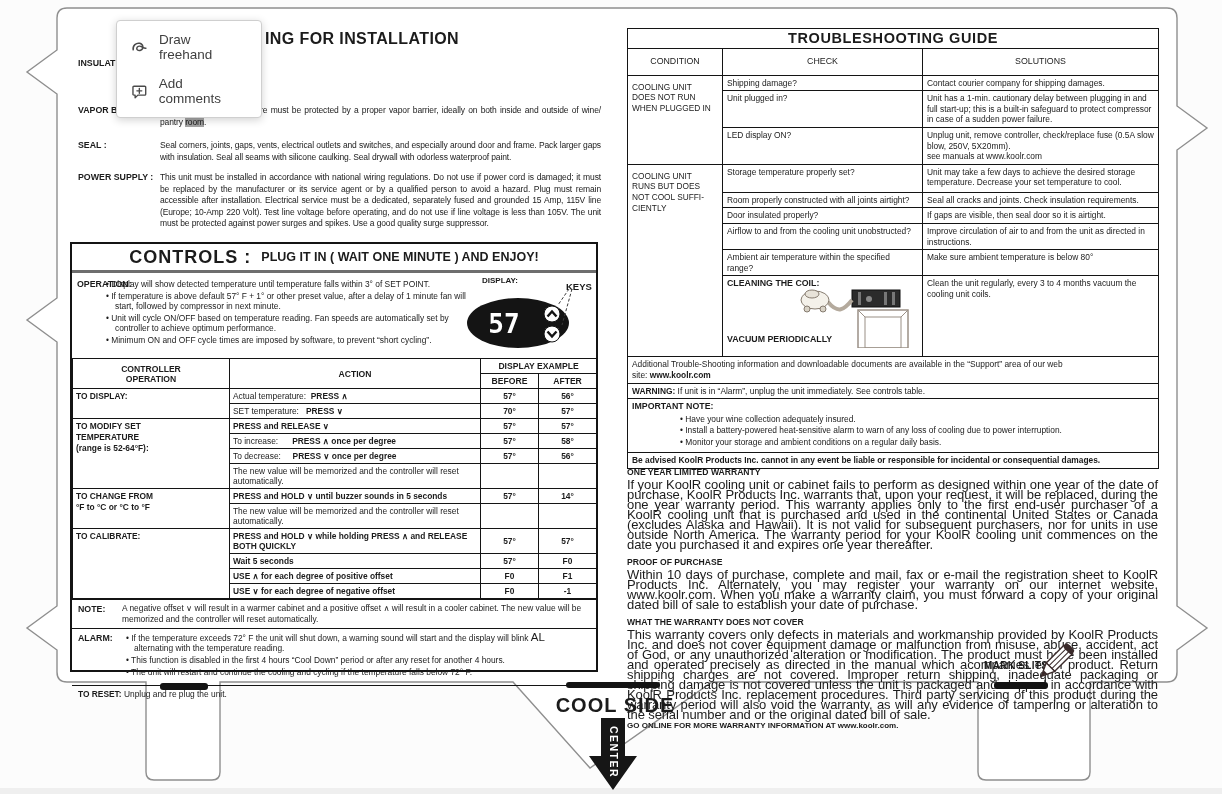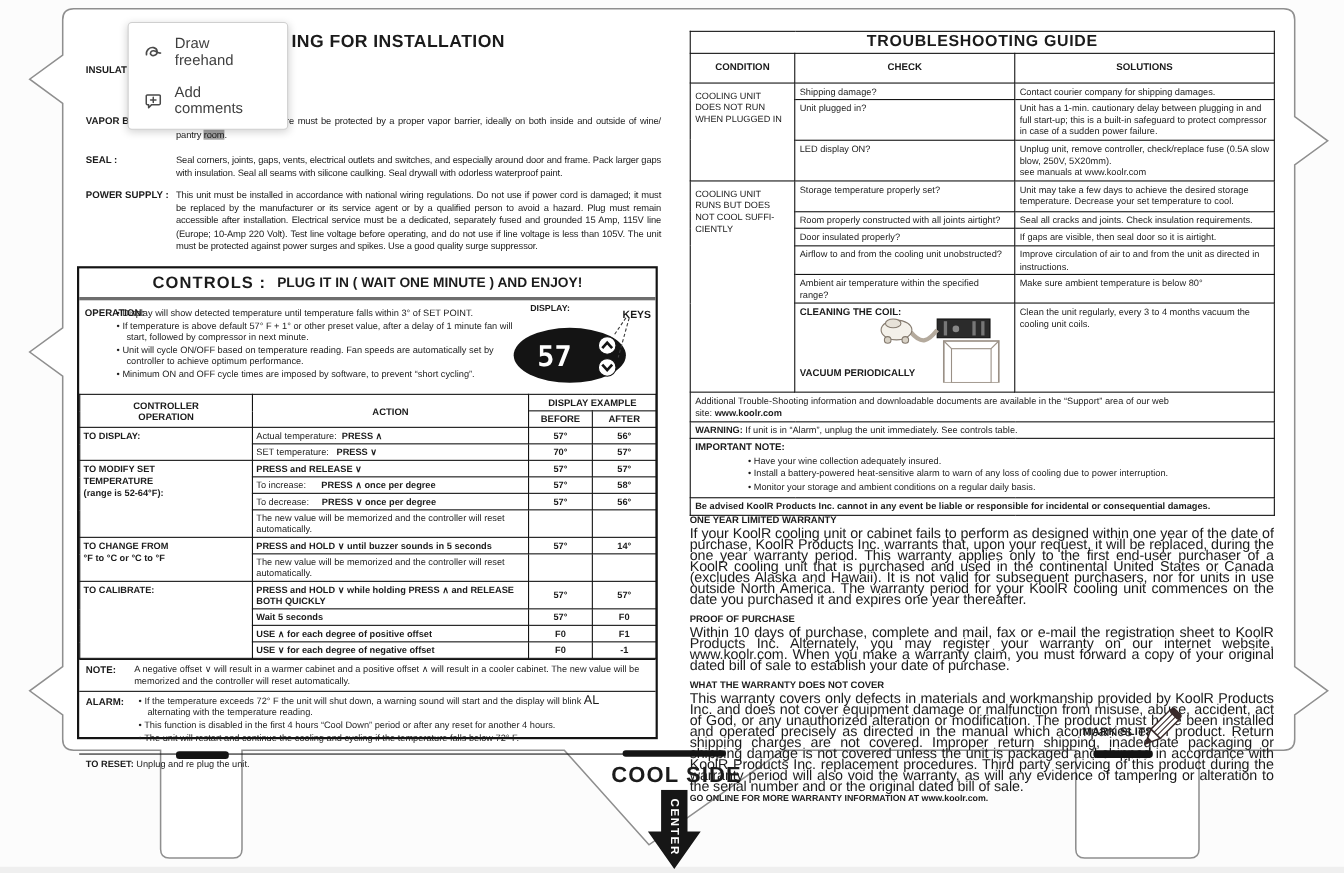--- a/index.html
+++ b/index.html
@@ -28,21 +28,21 @@
   .para{font-size:8.5px;line-height:11.6px;text-align:justify;letter-spacing:-0.12px}
   .hl{background:#a3a3a3}
 
   .doc-title{font-size:16px;font-weight:bold;letter-spacing:.4px}
 
   
   .ctl-box{position:absolute;left:70px;top:242px;width:528px;height:430px;
     border:2px solid #141414;background:#fff;box-sizing:border-box}
   .ctl-head{height:26px;display:flex;align-items:center;justify-content:center;gap:10px;
     border-bottom:3px solid #6e6e6e}
-  .ctl-head .h1{font-size:15px;font-weight:bold;letter-spacing:1px}
+  .ctl-head .h1{font-size:18px;font-weight:bold;letter-spacing:1px}
   .ctl-head .h2{font-size:12.5px;font-weight:bold}
   .ctl-op{position:relative;height:85px}
   .ctl-op .op-label{position:absolute;left:5px;top:6px}
   .ctl-op ul{position:absolute;left:34px;top:6px;width:376px;margin:0;padding:0;list-style:none}
   .ctl-op li{font-size:8.4px;line-height:10.6px;padding-left:9px;text-indent:-9px;margin-bottom:1px}
   .ctl-op li:before{content:"• "}
   .disp{position:absolute;right:2px;top:2px;width:128px;height:82px}
   .disp .d-label{position:absolute;left:16px;top:1px;font-size:8px;font-weight:bold}
   .disp .k-label{position:absolute;left:100px;top:6px;font-size:9.5px;font-weight:bold}
 
@@ -60,21 +60,21 @@
   .ctl-alarm ul{margin:0 0 0 48px;padding:0;list-style:none;width:458px}
   .ctl-alarm li{line-height:10.8px;padding-left:8px;text-indent:-8px;margin-bottom:1px}
   .ctl-alarm li:before{content:"• "}
   .al-big{font-size:11.5px}
 
   
   table.ts{position:absolute;left:627px;top:28px;border-collapse:collapse;width:531px;
     table-layout:fixed;font-size:8.4px;background:#fff}
   table.ts th,table.ts td{border:1px solid #141414;padding:2px 4px;vertical-align:top;line-height:10.6px}
   .ts-title{text-align:center;font-size:14.5px;font-weight:bold;letter-spacing:.6px;padding:4px 0 !important}
-  table.ts th{font-weight:bold;text-align:center;height:22px;vertical-align:middle;font-size:8.8px}
+  table.ts th{font-weight:normal;text-align:center;height:22px;vertical-align:middle;font-size:8.8px}
   td.cond{font-size:8.3px;line-height:13.5px;padding-top:6px !important}
   td.clean{position:relative;height:76px}
   td.clean .cl1{font-weight:bold;font-size:8.8px}
   td.clean .cl2{position:absolute;left:4px;bottom:12px;font-weight:bold;font-size:8.8px}
   .ts-foot{line-height:11px}
   .ts-warn b{font-weight:bold}
   .imp-h{font-weight:bold;font-size:8.8px}
   .imp ul{margin:2px 0 2px 48px;padding:0;list-style:none}
   .imp li{line-height:11.5px;padding-left:8px;text-indent:-8px}
   .imp li:before{content:"•  "}

